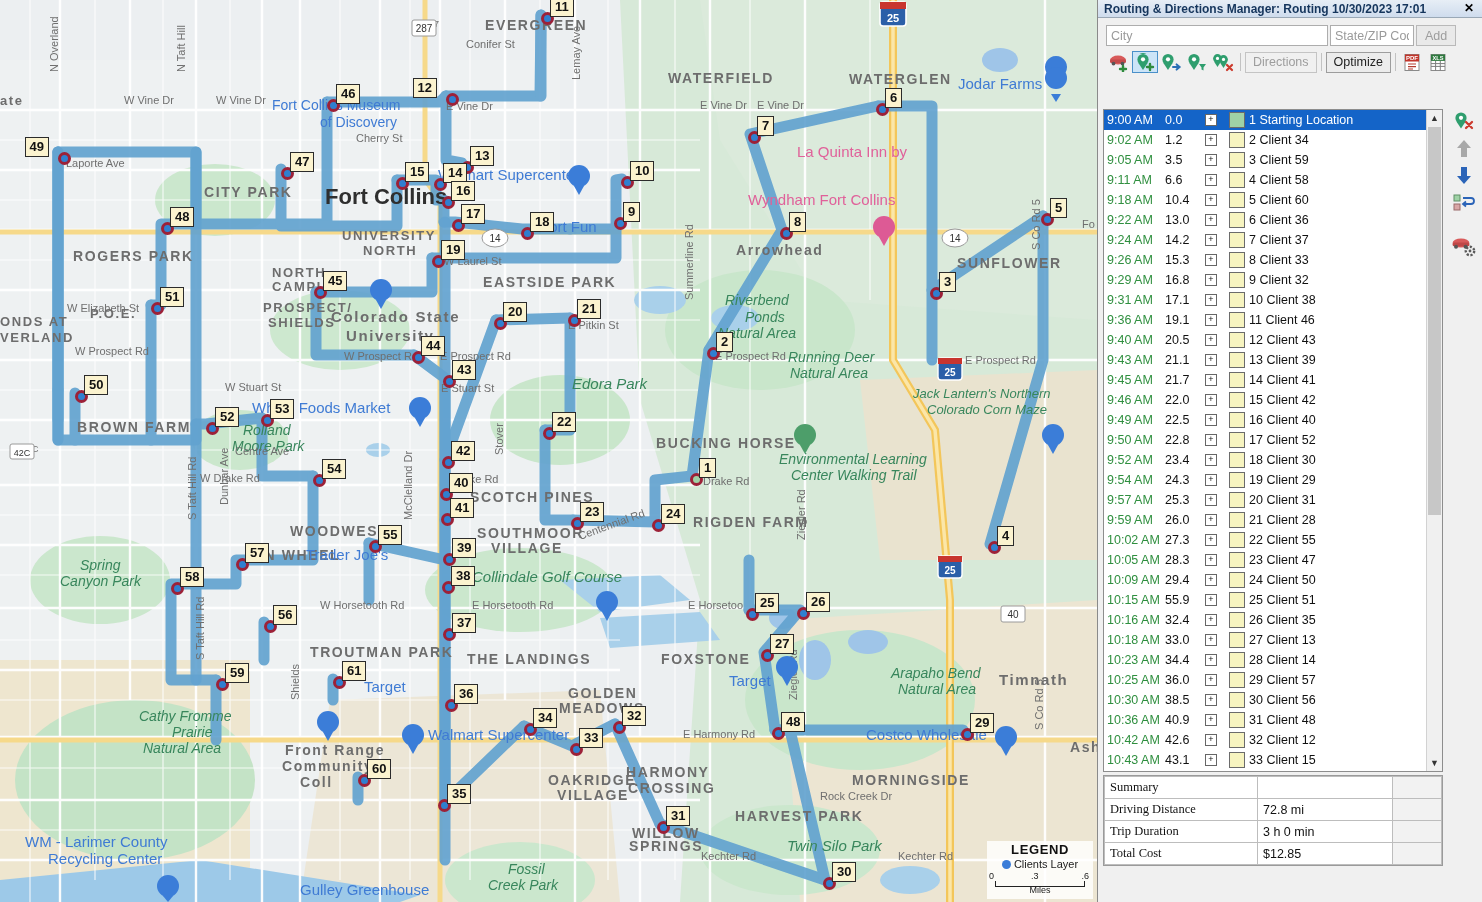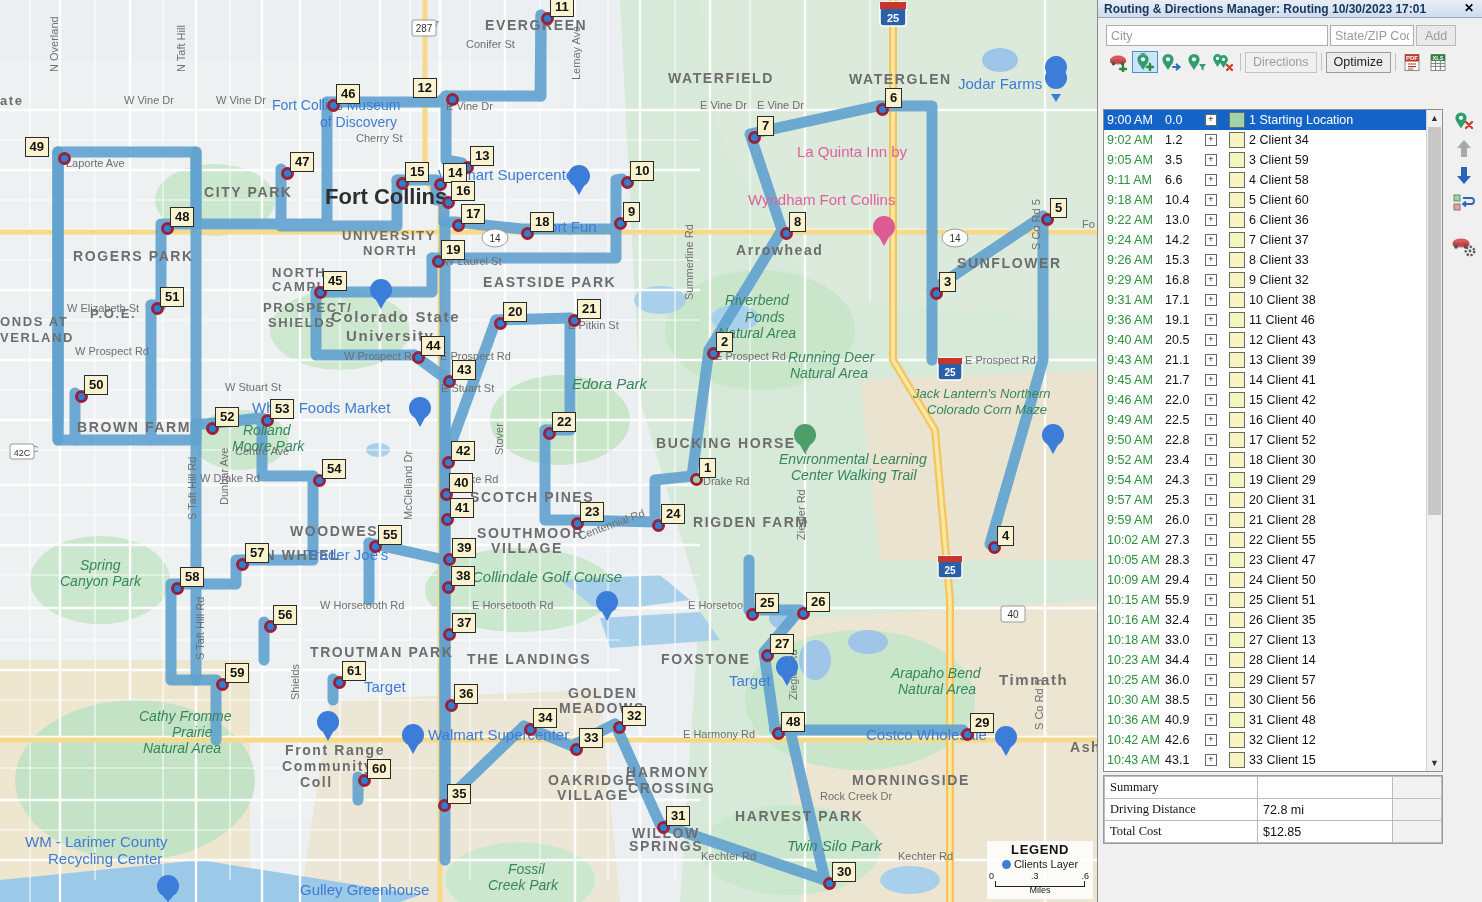--- a/index.html
+++ b/index.html
@@ -1260,20 +1260,25 @@
             <td class="k">Summary</td>
             <td class="v"></td>
             <td class="blank"></td>
           </tr>
           <tr>
             <td class="k">Driving Distance</td>
             <td class="v">72.8 mi</td>
             <td class="blank"></td>
           </tr>
           <tr>
+            <td class="k">Trip Duration</td>
+            <td class="v">3 h 0 min</td>
+            <td class="blank"></td>
+          </tr>
+          <tr>
             <td class="k">Total Cost</td>
             <td class="v">$12.85</td>
             <td class="blank"></td>
           </tr>
         </tbody>
     </table>
   </div>
 </div>
 
 </body></html>

